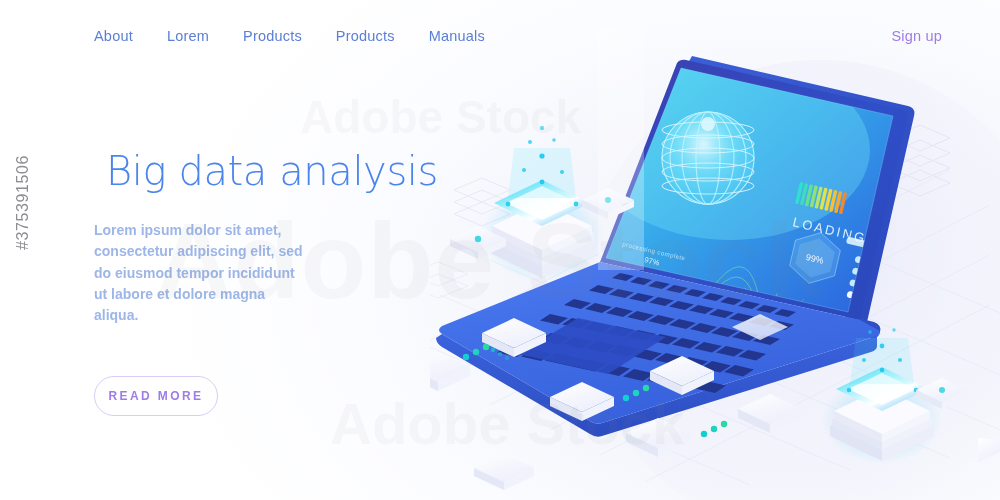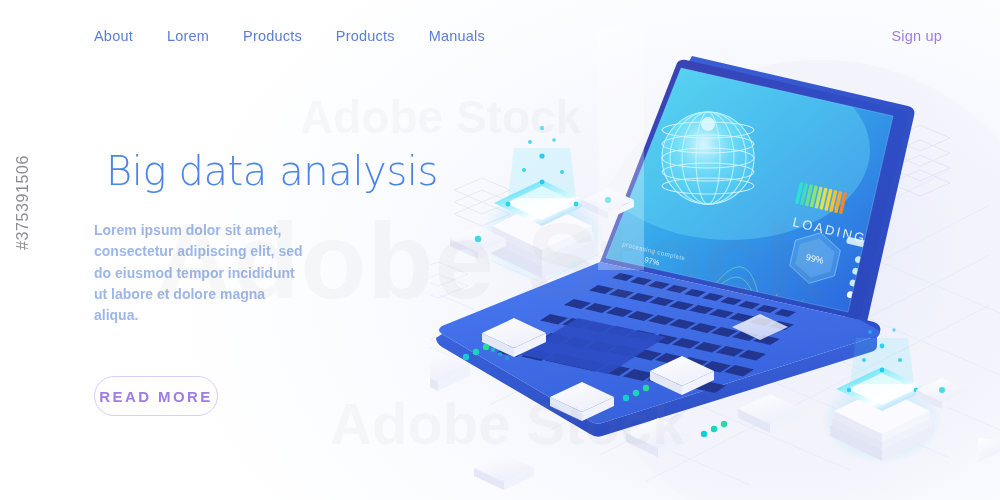--- a/index.html
+++ b/index.html
@@ -49,21 +49,21 @@
     font-family:"DejaVu Sans", sans-serif;
   }
   .hero p{
     margin:28px 0 16px 0;width:215px;
     font-size:14px;line-height:1.52;color:#9db6e8;font-weight:700;
   }
   .btn{
     margin-top:34px;display:inline-flex;align-items:center;justify-content:center;
     width:124px;height:40px;border-radius:22px;border:1.4px solid #d9ccf6;
     background:rgba(255,255,255,.6);
-    color:#9f7ce6;font-size:15px;letter-spacing:2.4px;font-weight:600;
+    color:#9f7ce6;font-size:12px;letter-spacing:2.4px;font-weight:600;
     cursor:pointer;box-sizing:border-box;
   }
 
   
   .wm-id{
     position:absolute;left:14px;top:250px;transform:rotate(-90deg);transform-origin:left top;
     font-size:16px;color:#8d8d92;letter-spacing:.6px;white-space:nowrap;z-index:60;
     font-family:"Liberation Sans", sans-serif;
   }
   .wm-center{

